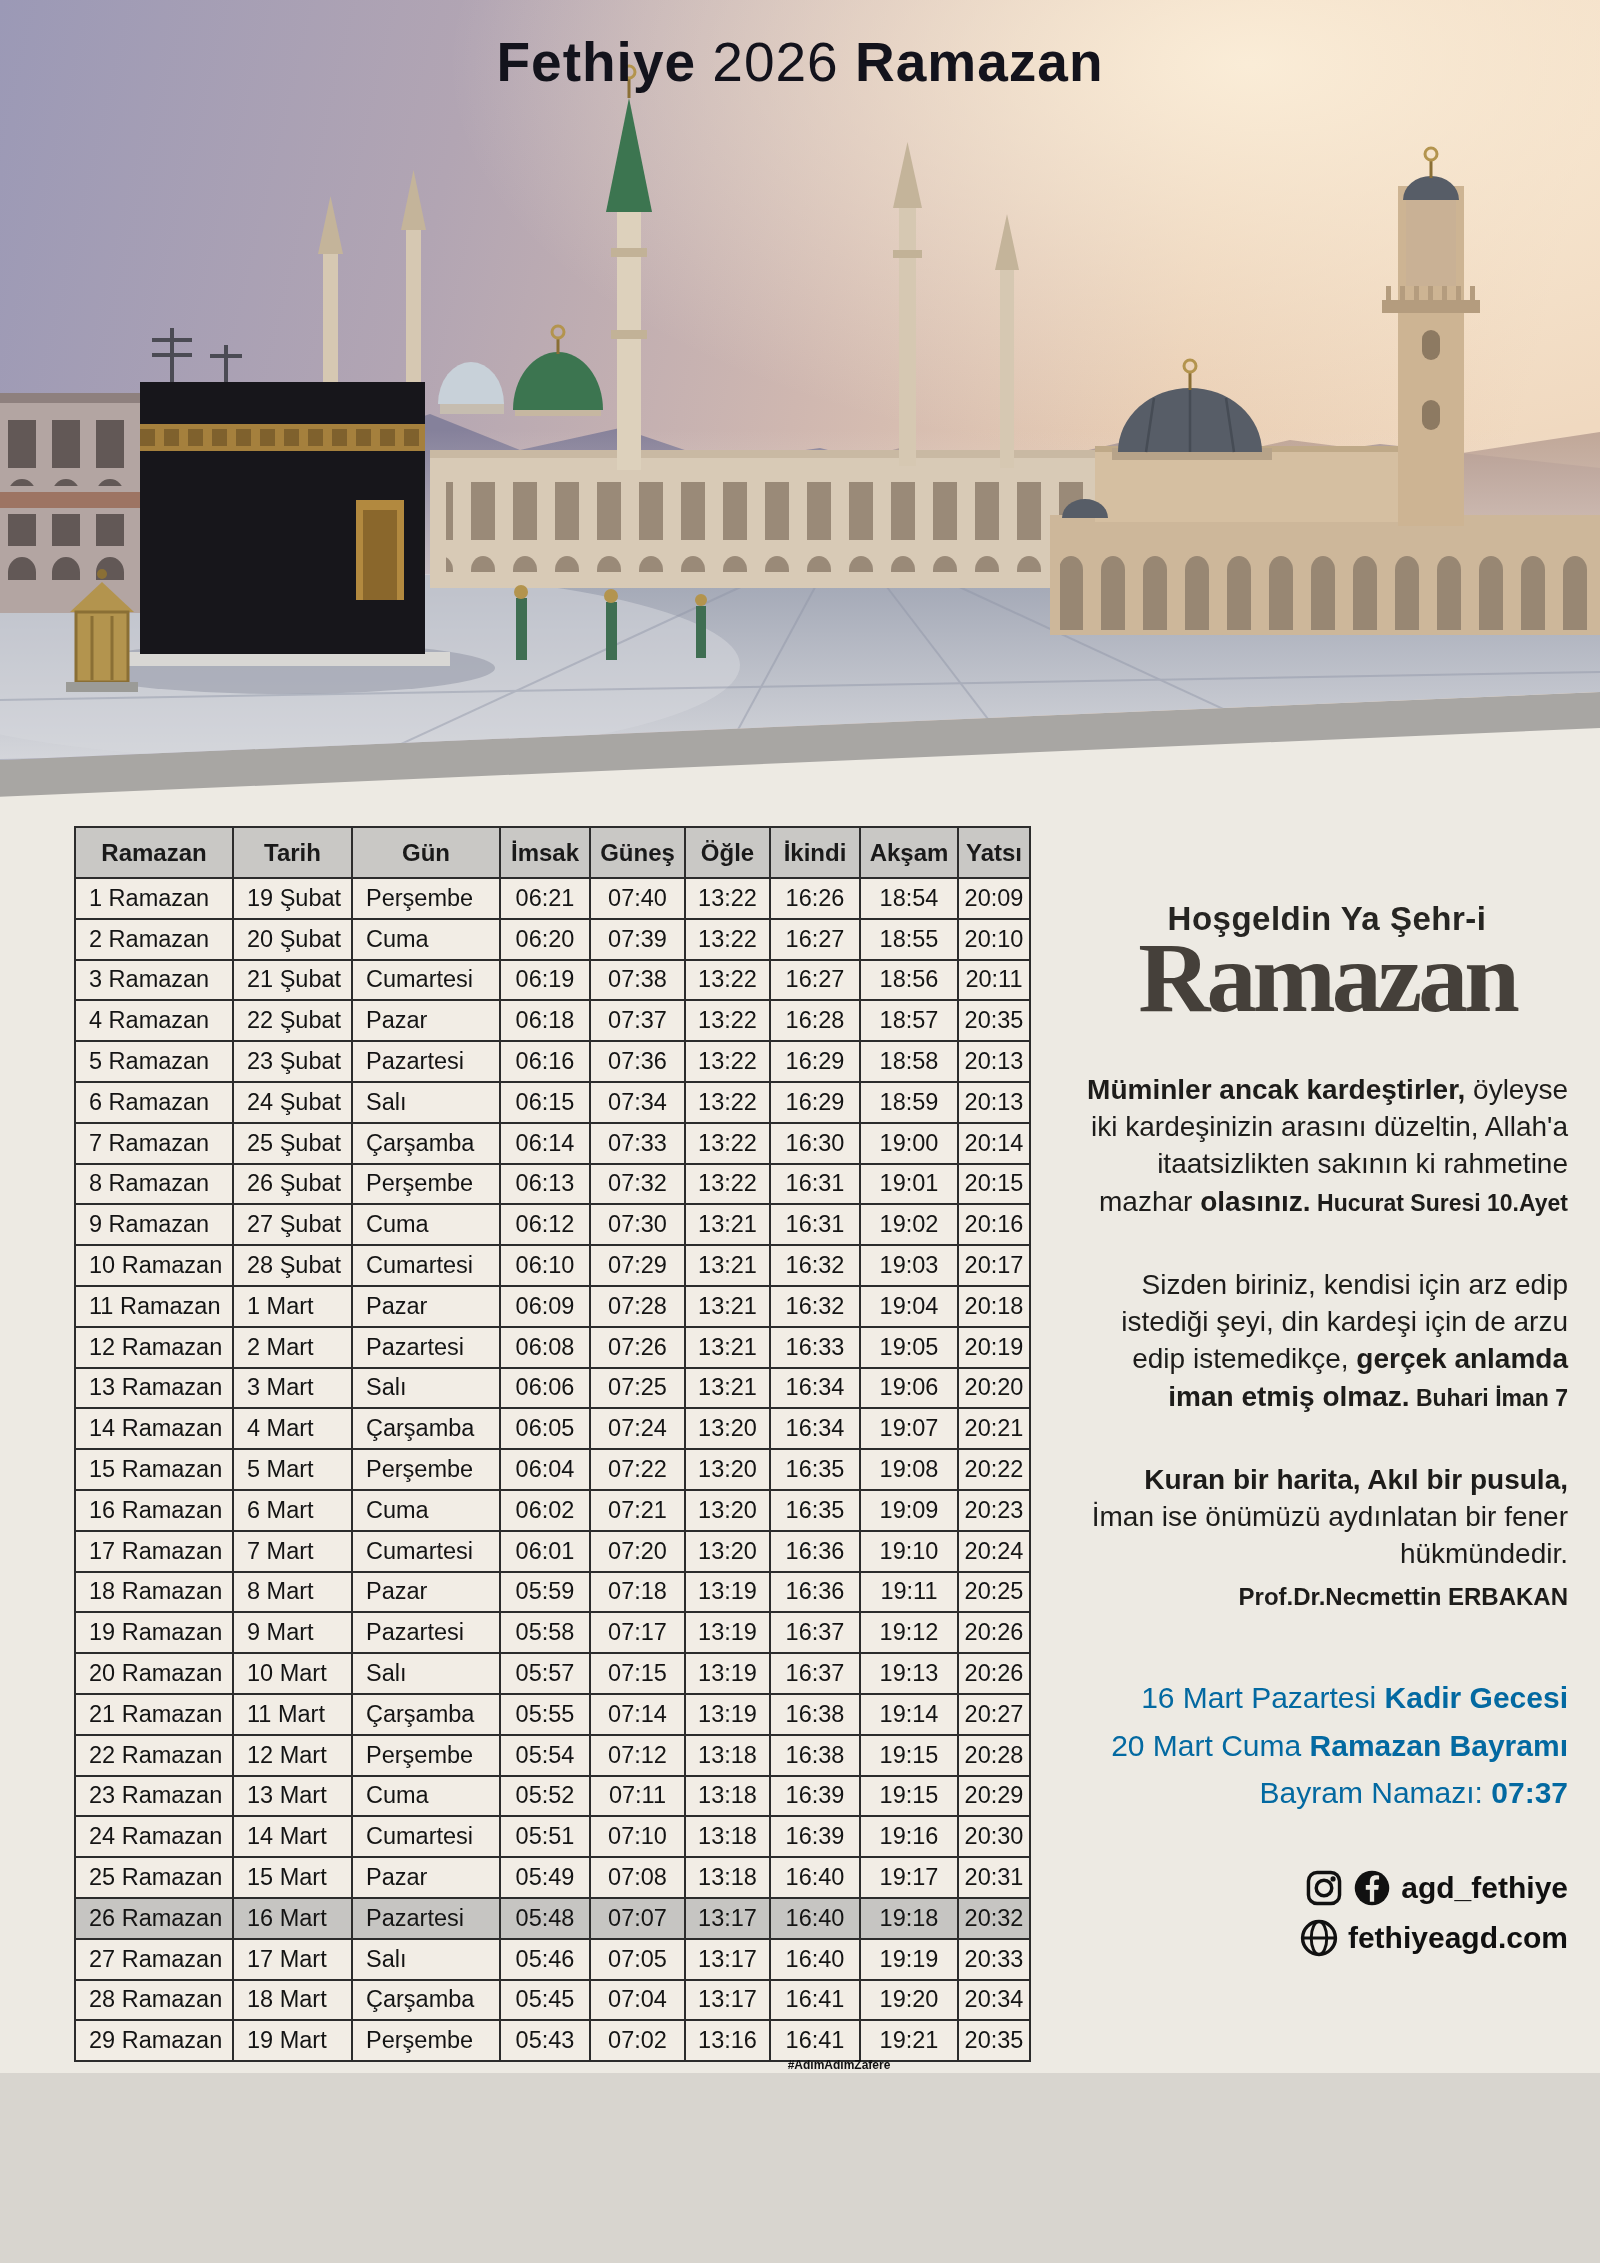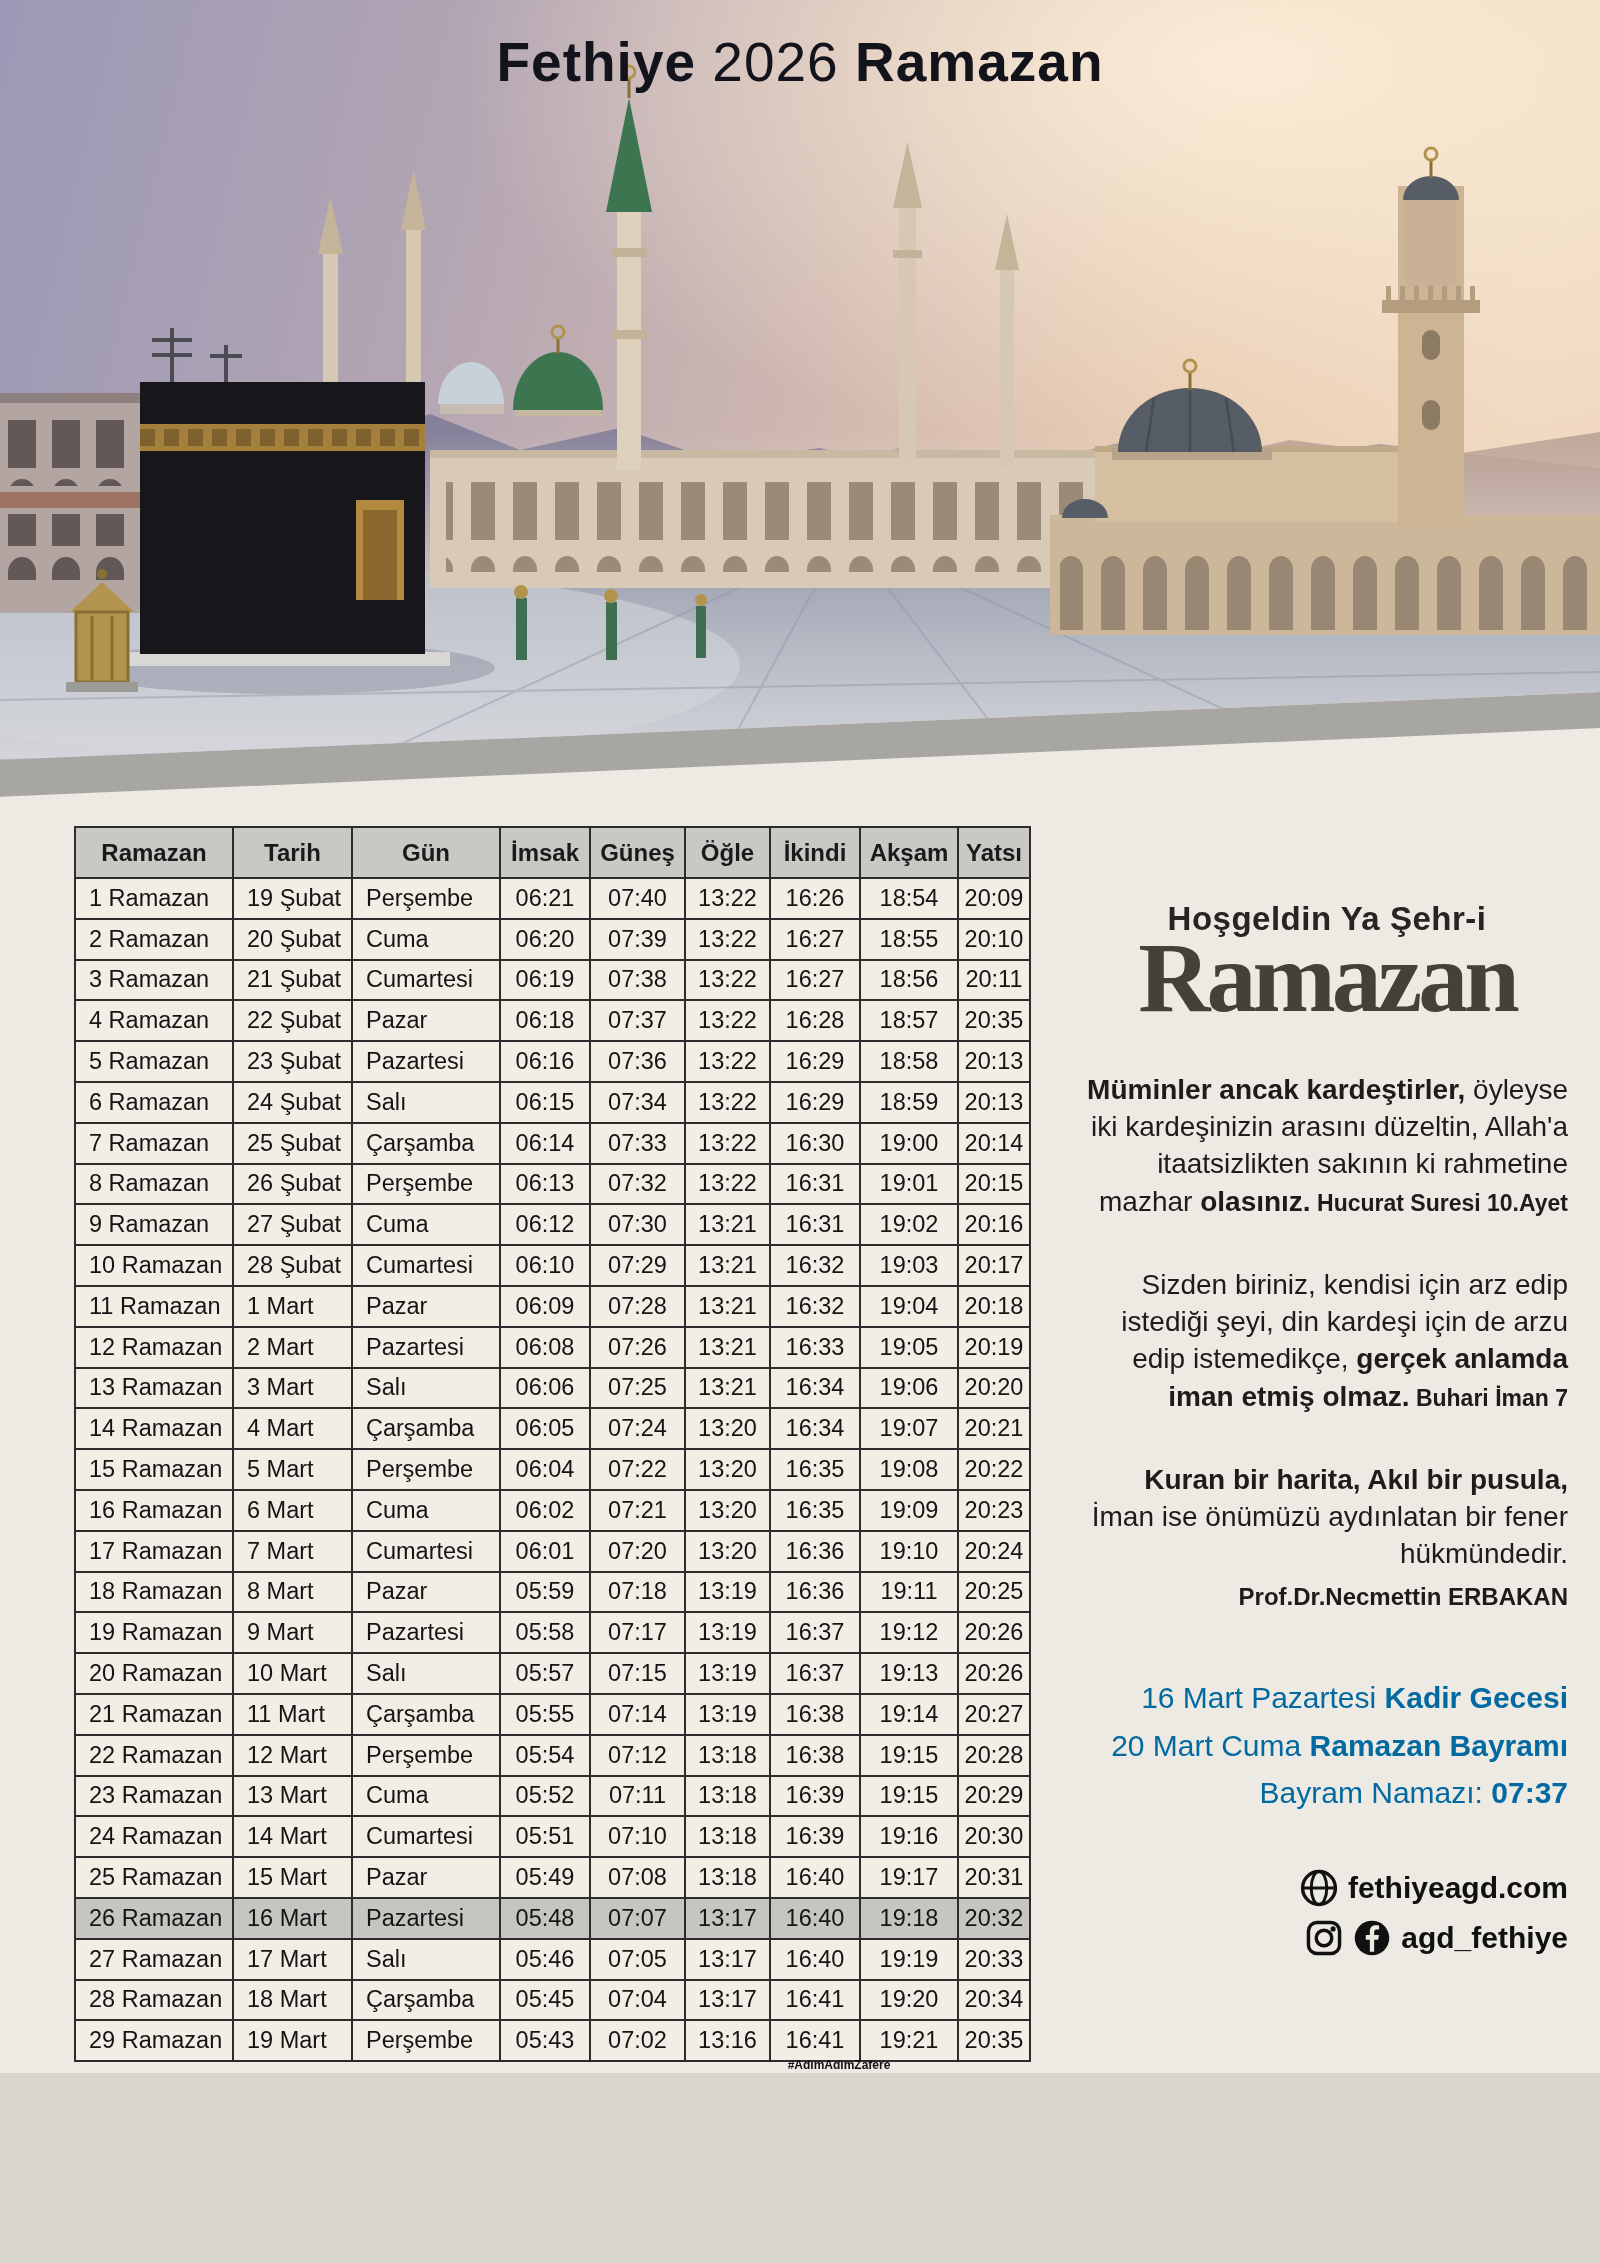--- a/index.html
+++ b/index.html
@@ -586,38 +586,38 @@
 
     <div class="events">
         <div><span>16 Mart Pazartesi </span><b>Kadir Gecesi</b></div>
         <div><span>20 Mart Cuma </span><b>Ramazan Bayramı</b></div>
         <div><span>Bayram Namazı: </span><b>07:37</b></div>
       </div>
 
     <div class="social">
       <div class="soc-row">
         <svg viewBox="0 0 44 44" width="38" height="38">
-          <circle cx="22" cy="22" r="19" fill="none" stroke="#111" stroke-width="4"></circle>
-          <ellipse cx="22" cy="22" rx="9" ry="19" fill="none" stroke="#111" stroke-width="3.4"></ellipse>
-          <line x1="3" y1="22" x2="41" y2="22" stroke="#111" stroke-width="3.4"></line>
-        </svg>
-        <span>fethiyeagd.com</span>
-      </div>
-      <div class="soc-row">
-        <svg viewBox="0 0 44 44" width="38" height="38">
           <rect x="4" y="4" width="36" height="36" rx="10" fill="none" stroke="#111" stroke-width="4"></rect>
           <circle cx="22" cy="22" r="9" fill="none" stroke="#111" stroke-width="4"></circle>
           <circle cx="32.5" cy="11.5" r="3" fill="#111"></circle>
         </svg>
         <svg viewBox="0 0 44 44" width="38" height="38">
           <circle cx="22" cy="22" r="20" fill="#111"></circle>
           <path fill="#edeae3" d="M24.5,38 L24.5,24 L29.2,24 L30,18.6 L24.5,18.6 L24.5,15.2 C24.5,13.6 25.3,12.2 27.5,12.2 L30.2,12.2 L30.2,7.4 C29.8,7.3 28.1,7.1 26.3,7.1 C22.4,7.1 19.5,9.5 19.5,14 L19.5,18.6 L14.8,18.6 L14.8,24 L19.5,24 L19.5,38 Z"></path>
         </svg>
         <span>agd_fethiye</span>
       </div>
+      <div class="soc-row">
+        <svg viewBox="0 0 44 44" width="38" height="38">
+          <circle cx="22" cy="22" r="19" fill="none" stroke="#111" stroke-width="4"></circle>
+          <ellipse cx="22" cy="22" rx="9" ry="19" fill="none" stroke="#111" stroke-width="3.4"></ellipse>
+          <line x1="3" y1="22" x2="41" y2="22" stroke="#111" stroke-width="3.4"></line>
+        </svg>
+        <span>fethiyeagd.com</span>
+      </div>
     </div>
   </div>
 
   <div class="agd">
     <svg viewBox="0 0 175 168" width="172" height="165">
       <circle cx="82" cy="90" r="76" fill="#1b7fc4"></circle>
       <circle cx="112" cy="62" r="62" fill="#edeae3"></circle>
       <g stroke="#1b7fc4" fill="none" stroke-width="2.6">
         <circle cx="108" cy="76" r="50"></circle>
         <ellipse cx="108" cy="76" rx="50" ry="18"></ellipse>

